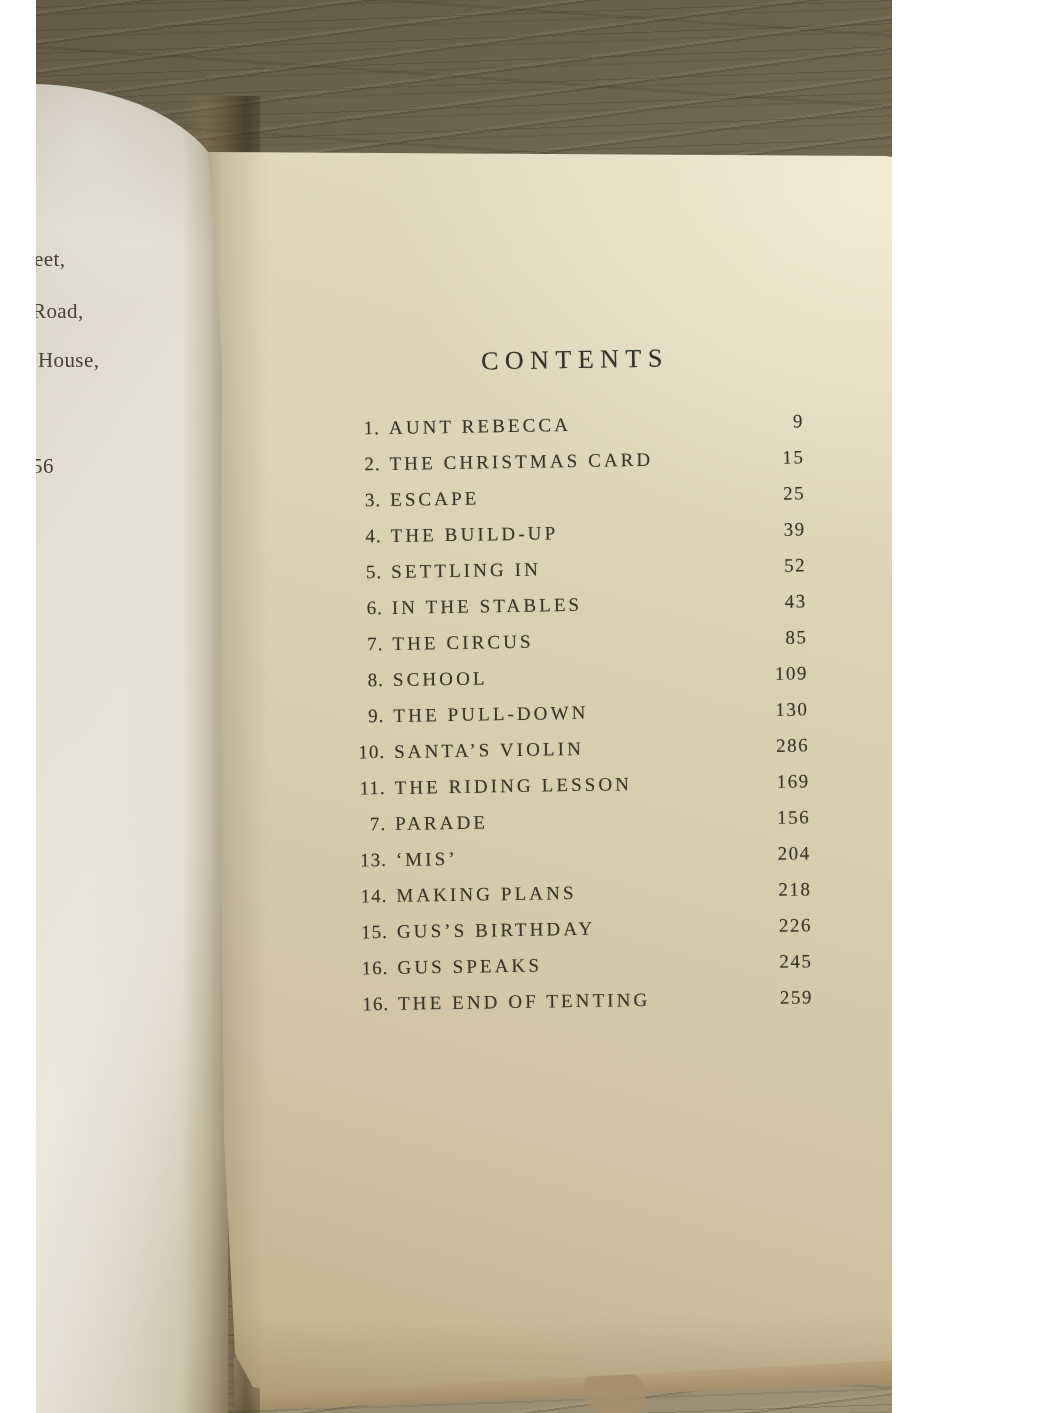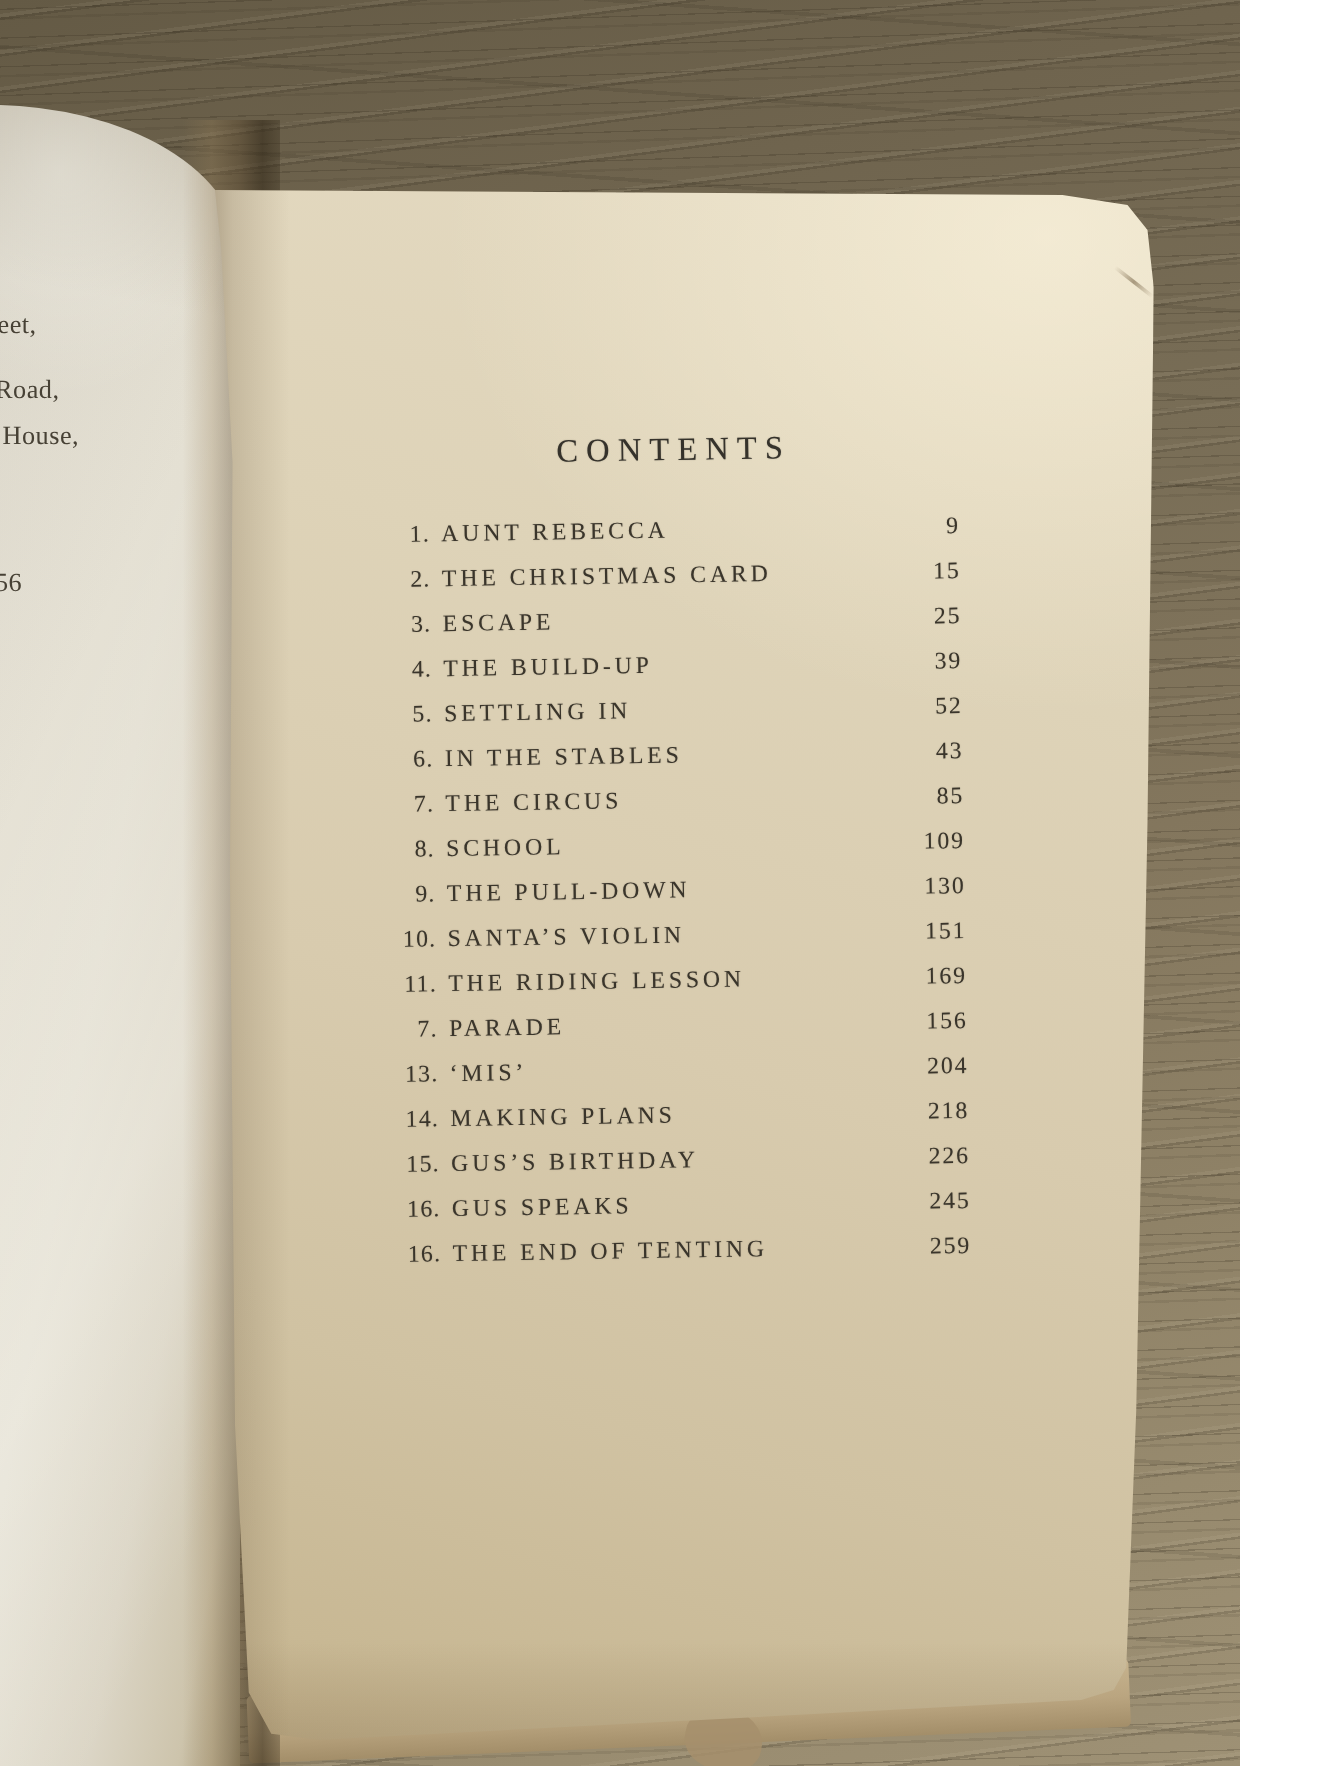--- a/index.html
+++ b/index.html
@@ -1,34 +1,35 @@
 <!DOCTYPE html>
 <html><head>
 <meta charset="utf-8">
 <style>
   * { margin:0; padding:0; box-sizing:border-box; }
   html,body { width:1060px; height:1413px; }
   body { font-family:"Liberation Serif","DejaVu Serif",serif; overflow:hidden; }
 
   .scene {
-    position:relative; width:992px; height:1413px; overflow:hidden;
+    position:relative; width:856px; height:1413px; overflow:hidden;
     background:
       repeating-linear-gradient(178deg,
         rgba(46,38,24,0) 0 7px, rgba(46,38,24,0.22) 7px 8px,
         rgba(46,38,24,0) 8px 14px, rgba(46,38,24,0.10) 14px 16px,
         rgba(46,38,24,0) 16px 23px),
       repeating-linear-gradient(172.5deg,
         rgba(255,244,220,0) 0 11px, rgba(255,244,220,0.06) 11px 14px,
         rgba(30,24,14,0.15) 14px 16px, rgba(255,244,220,0) 16px 29px),
       repeating-linear-gradient(184deg,
         rgba(25,20,10,0) 0 34px, rgba(25,20,10,0.10) 34px 37px,
         rgba(25,20,10,0) 37px 71px),
       linear-gradient(163deg,
         #645a45 0%, #6f644e 18%, #786d56 36%,
         #83765d 55%, #8e8166 72%, #978a6e 86%, #9e9175 100%);
+    margin-left: 36px;
   }
 
   
   .left-page {
     position:absolute; left:-14px; top:84px; width:206px; height:1345px;
     border-top-right-radius:200px 120px;
     background:
       radial-gradient(ellipse 260px 300px at 30% 4%, rgba(255,255,248,0.45), rgba(255,255,248,0) 60%),
       linear-gradient(190deg, rgba(135,120,92,0.30) 0px, rgba(135,120,92,0) 170px),
       linear-gradient(100deg, #e9e5d9 0%, #e4e0d3 48%, #dbd5c5 72%, #cdc4ac 88%, #b2a688 97%, #a0936f 100%);
@@ -106,21 +107,21 @@
   .ch-page { flex:none; min-width:50px; text-align:right; letter-spacing:1.5px; }
 </style>
 </head>
 <body>
 
 <div class="scene">
 
   <div class="left-page">
     <span class="left-frag" style="left:12px; top:163px;">eet,</span>
     <span class="left-frag" style="left:10px; top:215px;">Road,</span>
-    <span class="left-frag" style="left:16px; top:252px;">House,</span>
+    <span class="left-frag" style="left:16px; top:264px;">House,</span>
     <span class="left-frag" style="left:10px; top:370px;">56</span>
   </div>
 
   <div class="gutter"></div>
   <div class="bottom-edge"></div>
   <div class="smudge"></div>
 
   <div class="right-page">
     <div class="page-content">
       <h1 class="toc-title">CONTENTS</h1>
@@ -166,21 +167,21 @@
           <span class="ch-page">109</span>
         </li>
         <li>
           <span class="ch-no">9.</span>
           <span class="ch-title">THE PULL-DOWN</span>
           <span class="ch-page">130</span>
         </li>
         <li>
           <span class="ch-no">10.</span>
           <span class="ch-title">SANTA’S VIOLIN</span>
-          <span class="ch-page">151</span>
+          <span class="ch-page">286</span>
         </li>
         <li>
           <span class="ch-no">11.</span>
           <span class="ch-title">THE RIDING LESSON</span>
           <span class="ch-page">169</span>
         </li>
         <li>
           <span class="ch-no">7.</span>
           <span class="ch-title">PARADE</span>
           <span class="ch-page">156</span>

